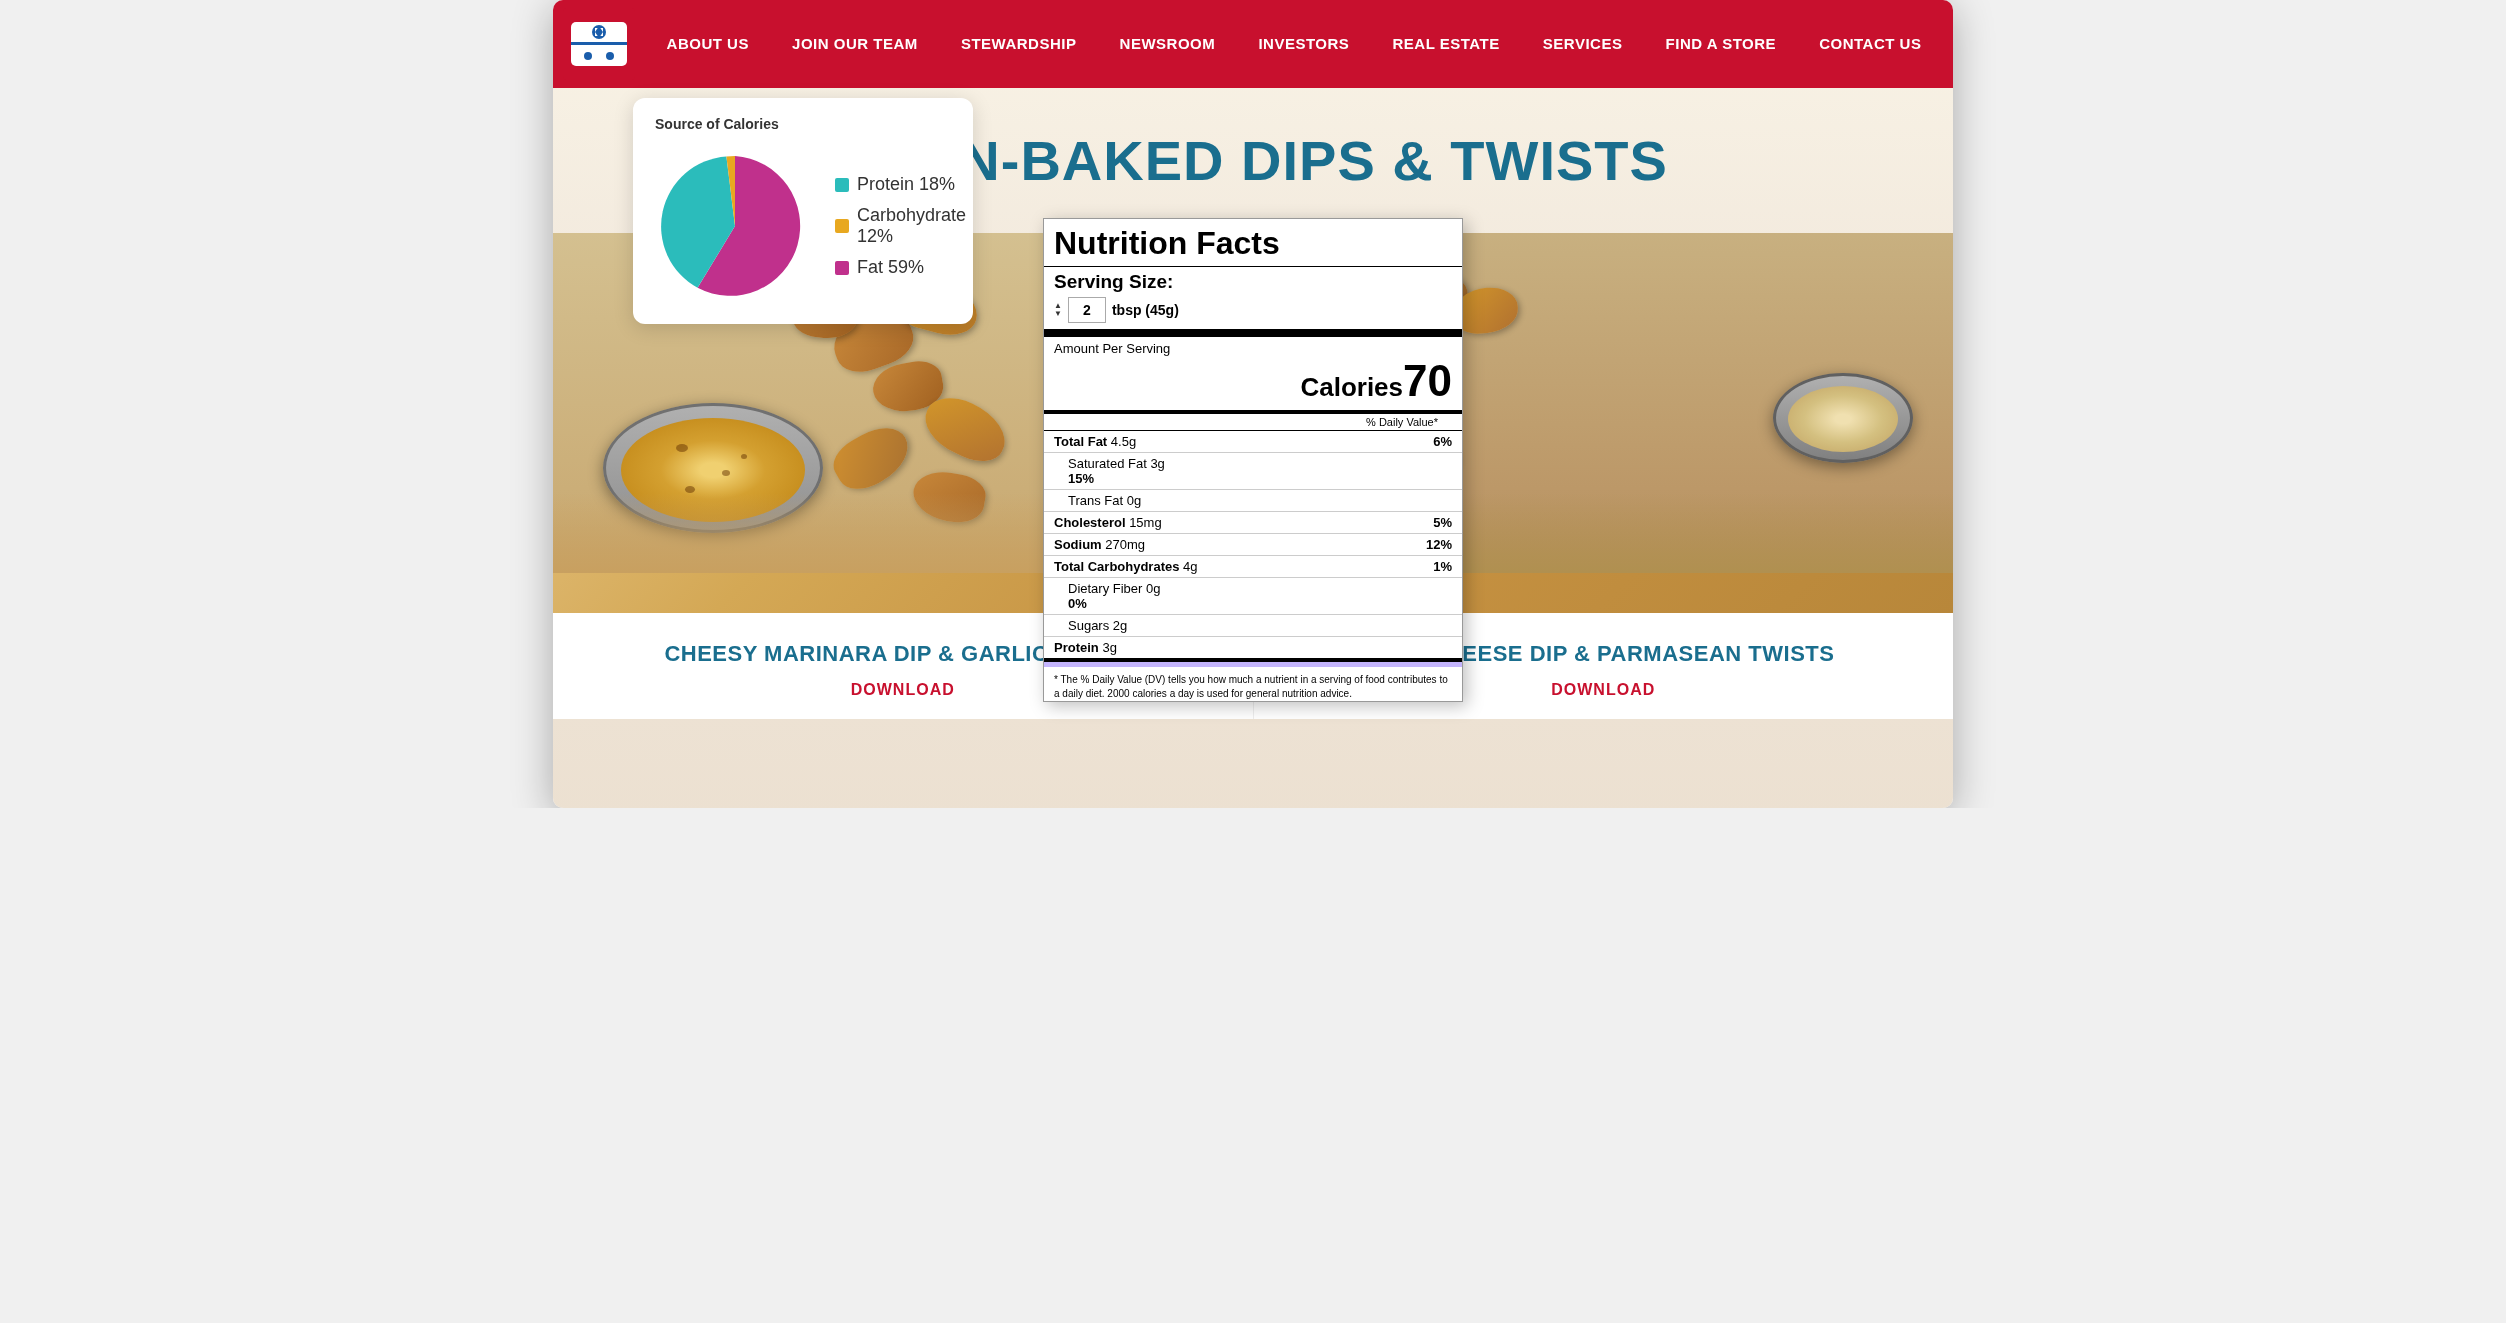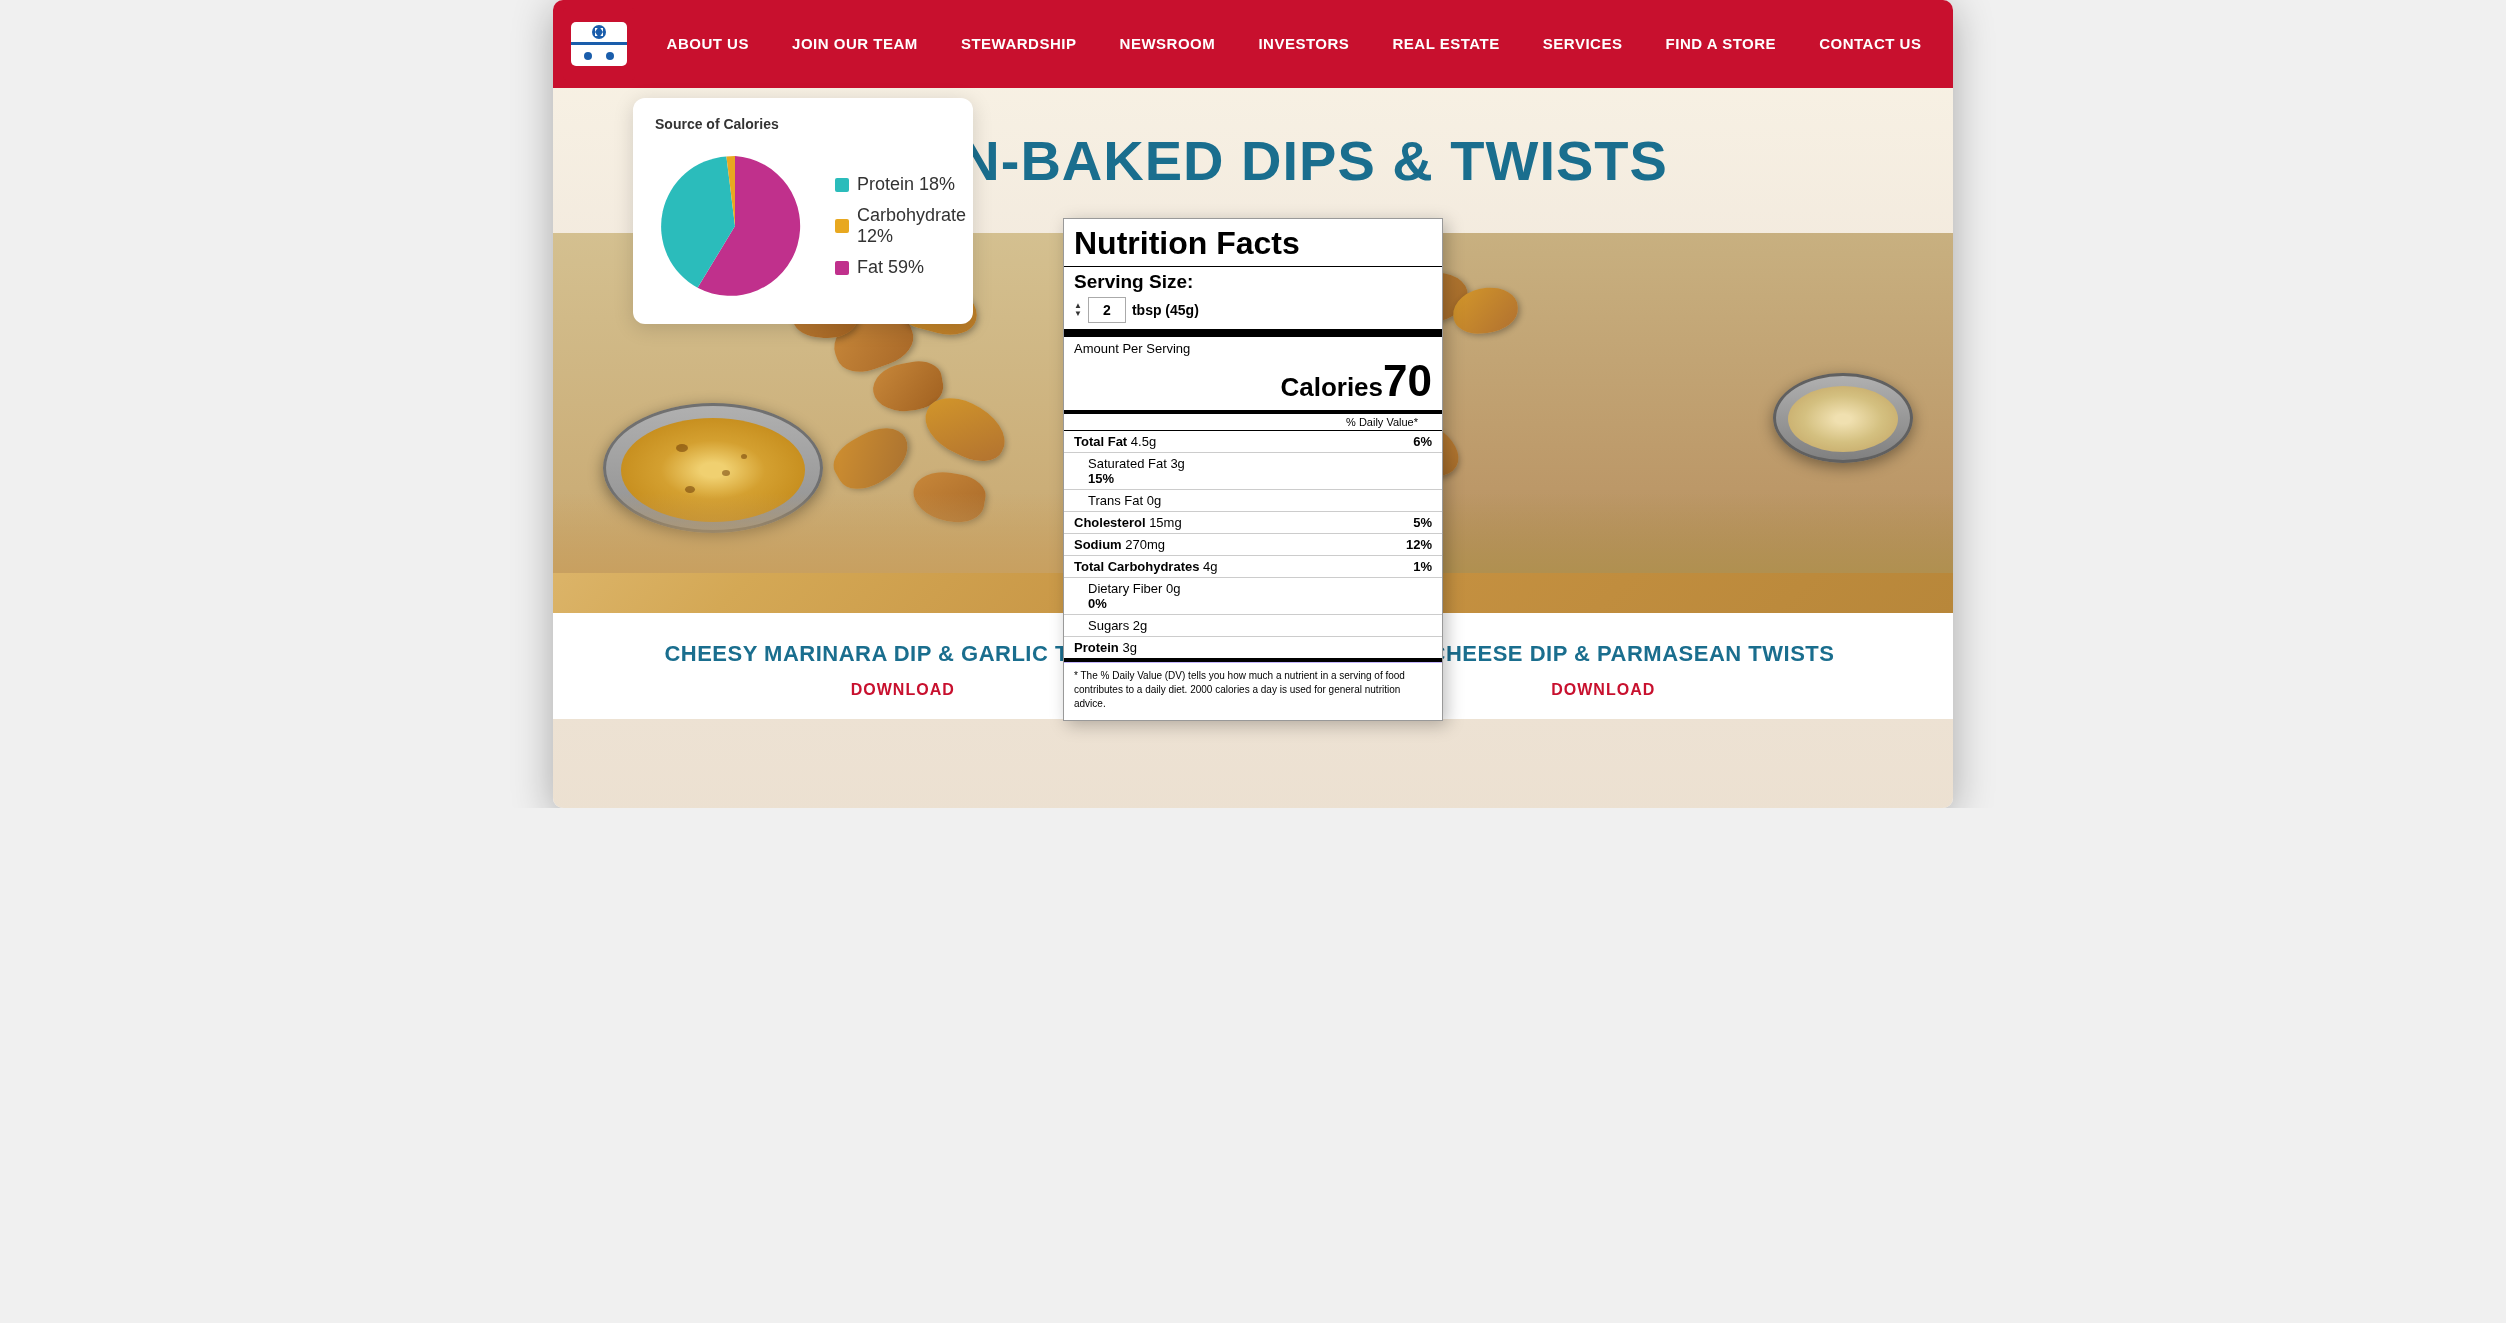--- a/index.html
+++ b/index.html
@@ -150,21 +150,21 @@
     }
 
     
     .nutrition-panel {
       position: absolute;
       top: 130px;
       left: 50%;
       transform: translateX(-50%);
       background: #fff;
       border: 1px solid #999;
-      width: 380px;
+      width: 420px;
       z-index: 20;
       font-family: Arial, sans-serif;
       box-shadow: 4px 4px 16px rgba(0,0,0,0.25);
     }
     .nf-title {
       font-size: 32px;
       font-weight: 900;
       padding: 6px 10px 4px;
       border-bottom: 1px solid #000;
     }
@@ -214,22 +214,22 @@
       padding: 3px 10px;
       border-bottom: 1px solid #ccc;
       font-size: 13px;
     }
     .nf-row.thick { border-bottom: 4px solid #000; text-align: center; }
     .nf-row.indent { padding-left: 24px; flex-direction: column; }
     .nf-row .bold { font-weight: 700; }
     .nf-row .pct { font-weight: 700; }
     .nf-footer {
       font-size: 10px;
-      padding: 6px 10px 9px;
-      border-top: 1px solid #c4b5fd;
+      padding: 6px 10px 0;
+      border-top: 5px solid #c4b5fd;
       line-height: 1.4;
     }
 
     
     .stepper {
       display: flex;
       flex-direction: column;
       cursor: pointer;
     }
     .stepper span {

